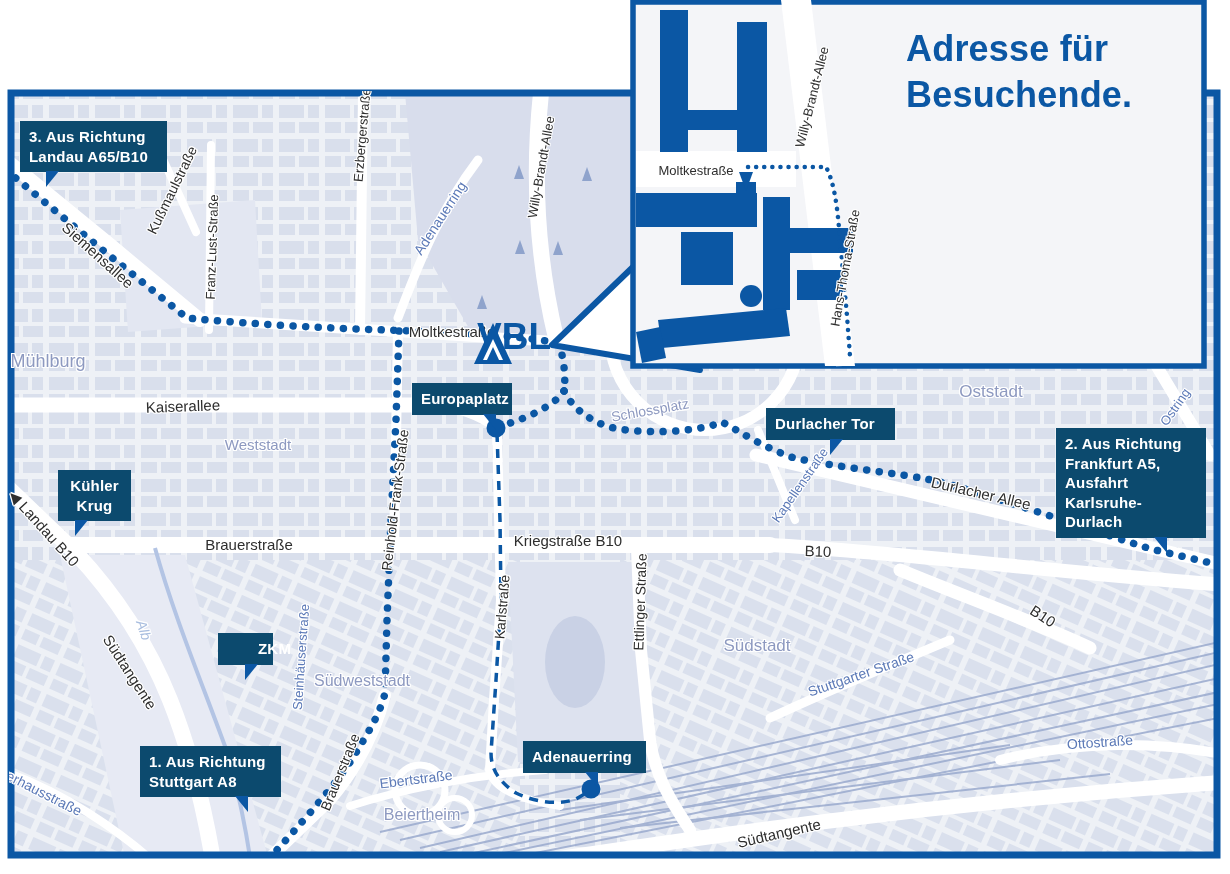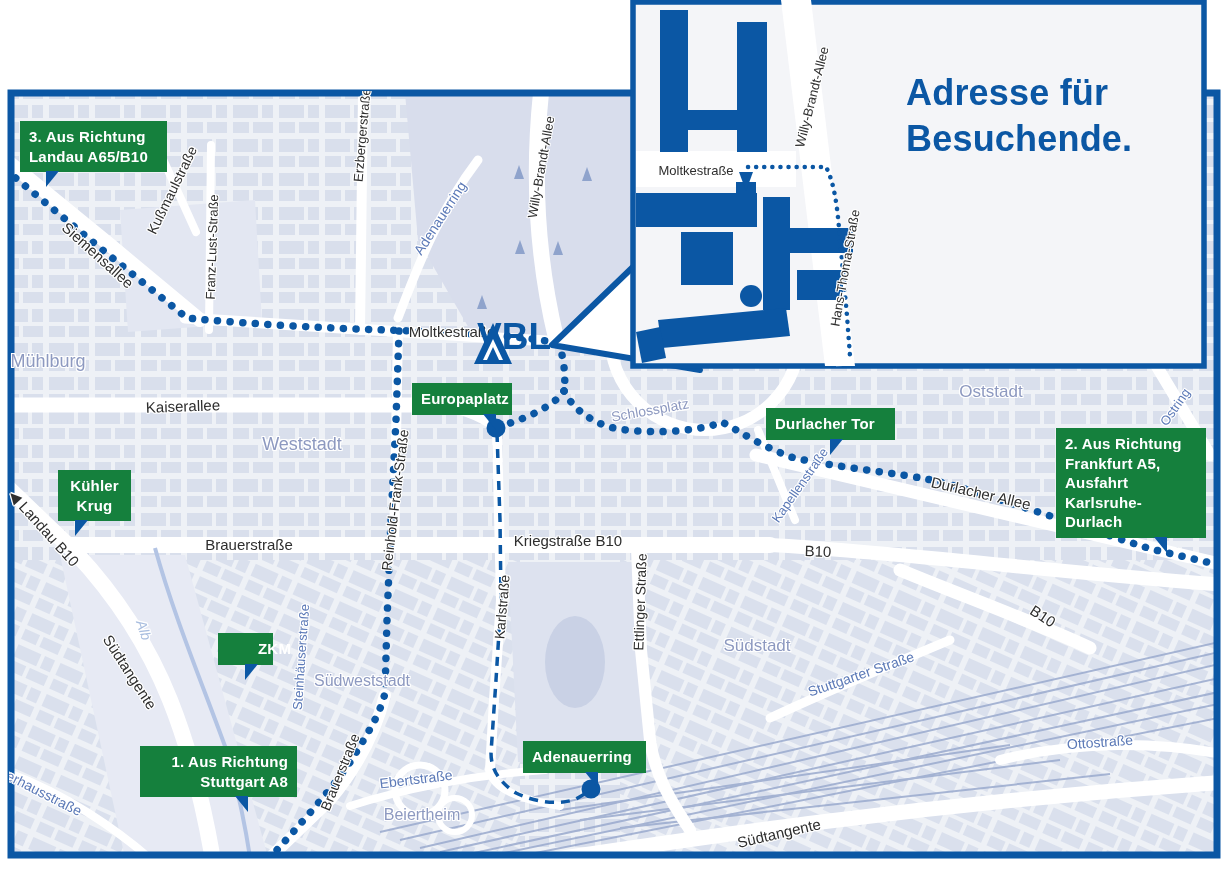--- a/index.html
+++ b/index.html
@@ -11,33 +11,33 @@
           clip-path:inset(91px 9px 17px 9px);}
   #inset-labels{position:absolute;left:0;top:0;width:1230px;height:874px;}
   .slabel{position:absolute;white-space:nowrap;line-height:1;
           text-shadow:0 1px 0 #fff,0 -1px 0 #fff,1px 0 0 #fff,-1px 0 0 #fff,
                       1px 1px 0 #fff,-1px -1px 0 #fff,1px -1px 0 #fff,-1px 1px 0 #fff;}
   .dark{color:#2e2e2e;}
   .blue{color:#5b79b7;}
   .area{color:#8d99c0;}
   .water{color:#a9bedf;font-style:italic;}
   
-  .badge{position:absolute;background:#15803d;color:#fff;font-weight:bold;
+  .badge{position:absolute;background:#0c4a6e;color:#fff;font-weight:bold;
          font-size:15px;line-height:1.3;padding:6px 9px;letter-spacing:.2px;
          box-sizing:border-box;}
   .badge.center{text-align:center;}
   .tail{position:absolute;bottom:-15px;width:0;height:0;border-top:16px solid #0b57a4;}
   .tail.dl{border-right:13px solid transparent;}
   .tail.dr{border-left:13px solid transparent;}
   
   #vbl-logo{position:absolute;left:474px;top:320px;display:flex;align-items:flex-end;}
   #vbl-text{color:#0b57a4;font-weight:bold;font-size:37px;line-height:.92;margin-left:3px;}
   
   #inset-title{position:absolute;left:906px;top:26px;color:#0b57a4;font-weight:bold;
-               font-size:36px;line-height:1.28;letter-spacing:.2px;margin-top:44px;}
+               font-size:36px;line-height:1.28;letter-spacing:.2px;}
   #inset-address{position:absolute;left:906px;top:140px;color:#3b3b3b;
                  font-size:25px;line-height:1.3;}
 </style>
 </head>
 <body>
 
 <div id="stage">
 
 <svg width="1230" height="874" viewBox="0 0 1230 874">
   <defs>
@@ -178,21 +178,21 @@
       <span class="slabel dark" style="left: 98px; top: 255px; font-size: 15px; transform: translate(-50%, -50%) rotate(42deg);">Siemensallee</span>
       <span class="slabel dark" style="left: 172px; top: 190px; font-size: 14px; transform: translate(-50%, -50%) rotate(-64deg);">Kußmaulstraße</span>
       <span class="slabel dark" style="left: 212px; top: 247px; font-size: 13px; transform: translate(-50%, -50%) rotate(-88deg);">Franz-Lust-Straße</span>
       <span class="slabel dark" style="left: 362px; top: 135px; font-size: 13px; transform: translate(-50%, -50%) rotate(-85deg);">Erzbergerstraße</span>
       <span class="slabel dark" style="left: 541px; top: 167px; font-size: 13px; transform: translate(-50%, -50%) rotate(-80deg);">Willy-Brandt-Allee</span>
       <span class="slabel blue" style="left: 440px; top: 218px; font-size: 14px; transform: translate(-50%, -50%) rotate(-57deg);">Adenauerring</span>
       <span class="slabel dark" style="left: 452px; top: 331px; font-size: 15px; transform: translate(-50%, -50%) rotate(0deg);">Moltkestraße</span>
       <span class="slabel dark" style="left: 183px; top: 406px; font-size: 15px; transform: translate(-50%, -50%) rotate(-2deg);">Kaiserallee</span>
       <span class="slabel area" style="left: 650px; top: 410px; font-size: 14px; transform: translate(-50%, -50%) rotate(-10deg);">Schlossplatz</span>
       <span class="slabel area" style="left: 48px; top: 361px; font-size: 18px; transform: translate(-50%, -50%) rotate(0deg);">Mühlburg</span>
-      <span class="slabel area" style="left: 258px; top: 444px; font-size: 18px; transform: translate(-50%, -50%) rotate(0deg); margin-left: 44px;">Weststadt</span>
+      <span class="slabel area" style="left: 258px; top: 444px; font-size: 15px; transform: translate(-50%, -50%) rotate(0deg);">Weststadt</span>
       <span class="slabel area" style="left: 991px; top: 391px; font-size: 17px; transform: translate(-50%, -50%) rotate(0deg);">Oststadt</span>
       <span class="slabel blue" style="left: 1175px; top: 407px; font-size: 13px; transform: translate(-50%, -50%) rotate(-55deg);">Ostring</span>
       <span class="slabel dark" style="left: 395px; top: 500px; font-size: 14px; transform: translate(-50%, -50%) rotate(-83deg);">Reinhold-Frank-Straße</span>
       <span class="slabel blue" style="left: 800px; top: 485px; font-size: 13px; transform: translate(-50%, -50%) rotate(-55deg);">Kapellenstraße</span>
       <span class="slabel dark" style="left: 981px; top: 493px; font-size: 15px; transform: translate(-50%, -50%) rotate(13deg);">Durlacher Allee</span>
       <span class="slabel dark" style="left: 44px; top: 528px; font-size: 15px; transform: translate(-50%, -50%) rotate(48deg);">◀ Landau B10</span>
       <span class="slabel dark" style="left: 249px; top: 544px; font-size: 15px; transform: translate(-50%, -50%) rotate(0deg);">Brauerstraße</span>
       <span class="slabel dark" style="left: 568px; top: 540px; font-size: 15px; transform: translate(-50%, -50%) rotate(0deg);">Kriegstraße B10</span>
       <span class="slabel dark" style="left: 818px; top: 551px; font-size: 15px; transform: translate(-50%, -50%) rotate(2deg);">B10</span>
       <span class="slabel dark" style="left: 1043px; top: 616px; font-size: 15px; transform: translate(-50%, -50%) rotate(33deg);">B10</span>
@@ -217,21 +217,21 @@
       </div>
       <div class="badge center" style="left: 58px; top: 470px; width: 73px;">
         <div>Kühler</div>
         <div>Krug</div>
         <div class="tail dl" style="left: 17px;"></div>
       </div>
       <div class="badge center" style="left: 218px; top: 633px; width: 55px; padding-left: 40px;">
         <div>ZKM</div>
         <div class="tail dl" style="left: 27px;"></div>
       </div>
-      <div class="badge" style="left: 140px; top: 746px; width: 157px; text-align: right;">
+      <div class="badge" style="left: 140px; top: 746px; width: 141px;">
         <div>1. Aus Richtung</div>
         <div>Stuttgart A8</div>
         <div class="tail dr" style="left: 95px;"></div>
       </div>
       <div class="badge" style="left: 412px; top: 383px; width: 100px;">
         <div>Europaplatz</div>
         <div class="tail dr" style="left: 71px;"></div>
       </div>
       <div class="badge" style="left: 766px; top: 408px; width: 129px;">
         <div>Durlacher Tor</div>

